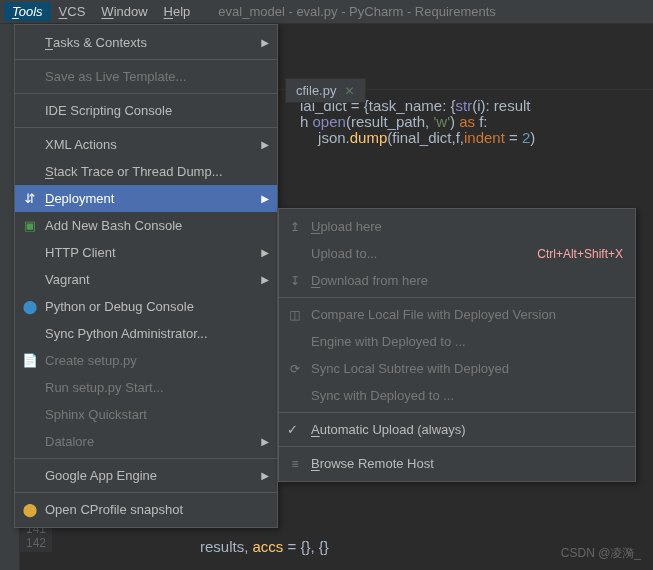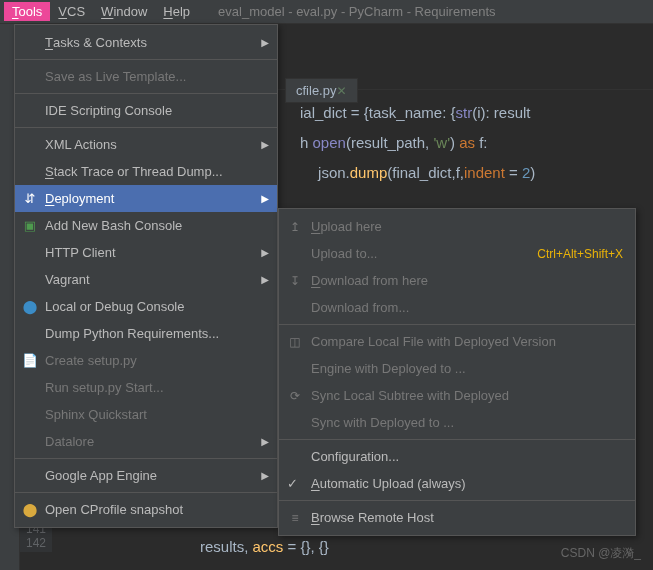--- a/index.html
+++ b/index.html
@@ -1,31 +1,31 @@
 <!DOCTYPE html>
 <html><head>
 <meta charset="utf-8">
 <style>
 * { margin: 0; padding: 0; box-sizing: border-box; font-family: "Segoe UI", Arial, sans-serif; }
 body { background: #2b2b2b; color: #bbbbbb; font-size: 13px; width: 653px; height: 570px; overflow: hidden; position: relative; }
 
 .menubar { background: #3c3f41; height: 24px; display: flex; align-items: center; padding: 0 4px; color: #bbbbbb; border-bottom: 1px solid #323232; }
 .menubar .menu-item { padding: 2px 8px; cursor: pointer; }
-.menubar .menu-item.open { background: #ec4899; color: #fff; }
+.menubar .menu-item.open { background: #0c4a6e; color: #fff; font-style: italic; }
 .menubar .title { margin-left: 20px; color: #808080; }
 .menubar .underline { text-decoration: underline; text-underline-offset: 2px; }
 
 .gutter { position: absolute; top: 24px; left: 0; width: 20px; height: 546px; background: #3c3f41; border-right: 1px solid #323232; }
 
 .editor { position: absolute; top: 24px; left: 20px; right: 0; bottom: 0; background: #2b2b2b; }
 .tabbar { height: 66px; border-bottom: 1px solid #323232; position: relative; }
-.tab { position: absolute; top: 54px; left: 265px; padding: 4px 10px; background: #3c3f41; border: 1px solid #323232; display: flex; align-items: center; gap: 0; font-size: 13px; color: #a9b7c6; }
+.tab { position: absolute; top: 54px; left: 265px; padding: 4px 10px; background: #3c3f41; border: 1px solid #323232; display: flex; align-items: center; gap: 8px; font-size: 13px; color: #a9b7c6; }
 .tab .close { color: #5e7a5e; font-size: 12px; }
 
-.code { padding: 8px 0 0 280px; font-family: "Consolas", monospace; font-size: 15px; line-height: 29px; white-space: pre; color: #a9b7c6; }
+.code { padding: 8px 0 0 280px; font-family: "Consolas", monospace; font-size: 15px; line-height: 16px; white-space: pre; color: #a9b7c6; }
 .kw { color: #cc7832; }
 .fn { color: #ffc66d; }
 .str { color: #6a8759; }
 .builtin { color: #8888c6; }
 .num { color: #6897bb; }
 
 .line-nums { position: absolute; bottom: 18px; left: 20px; font-family: Consolas, monospace; font-size: 12px; color: #606366; background: #313335; padding: 2px 6px; }
 .bottom-code { position: absolute; bottom: 14px; left: 200px; font-family: Consolas, monospace; font-size: 15px; color: #a9b7c6; }
 .watermark { position: absolute; bottom: 8px; right: 12px; color: #666; font-size: 12px; }
 
@@ -36,21 +36,21 @@
 .dropdown .sep { height: 1px; background: #555; margin: 3px 0; }
 .dropdown .arrow { position: absolute; right: 8px; font-size: 10px; color: #bbb; }
 .dropdown .mi.highlight .arrow { color: #fff; }
 .dropdown .ico { position: absolute; left: 6px; width: 18px; text-align: center; font-size: 13px; }
 .u { text-decoration: underline; text-underline-offset: 2px; }
 
 .submenu { position: absolute; top: 208px; left: 278px; width: 358px; background: #3c3f41; border: 1px solid #555; box-shadow: 2px 2px 6px rgba(0,0,0,.4); padding: 4px 0; z-index: 11; }
 .submenu .mi { display: flex; align-items: center; height: 27px; padding: 0 12px 0 32px; color: #bbbbbb; position: relative; }
 .submenu .mi.disabled { color: #777; }
 .submenu .sep { height: 1px; background: #555; margin: 3px 0; }
-.submenu .sc { position: absolute; right: 12px; color: #eab308; font-size: 12px; }
+.submenu .sc { position: absolute; right: 12px; color: #fca5a5; font-size: 12px; }
 .submenu .ico { position: absolute; left: 8px; width: 16px; text-align: center; font-size: 12px; color: #777; }
 .submenu .chk { position: absolute; left: 8px; color: #bbb; font-size: 13px; }
 </style>
 </head>
 <body>
 
 <div class="menubar">
   <div class="menu-item open"><span class="underline">T</span><span>ools</span></div>
   <div class="menu-item"><span class="underline">V</span>CS</div>
   <div class="menu-item"><span class="underline">W</span>indow</div>
@@ -96,23 +96,23 @@
   <div class="mi">
       <span class="arrow">▶</span>
       <span>HTTP Client</span>
     </div>
   <div class="mi">
       <span class="arrow">▶</span>
       <span>Vagrant</span>
     </div>
   <div class="mi">
       <span class="ico" style="color:#3b8cc6">⬤</span>
-      <span>Local or Debug Console</span>
+      <span>Python or Debug Console</span>
     </div>
-  <div class="mi">Dump Python Requirements...</div>
+  <div class="mi">Sync Python Administrator...</div>
   <div class="mi disabled">
       <span class="ico">📄</span>
       <span>Create setup.py</span>
     </div>
   <div class="mi disabled">Run setup.py Start...</div>
   <div class="mi disabled">Sphinx Quickstart</div>
   <div class="mi disabled">
       <span class="arrow">▶</span>
       <span>Datalore</span>
     </div>
@@ -128,30 +128,28 @@
     </div>
 </div>
 
 <div class="submenu">
   <div class="mi disabled"><span class="ico">↥</span><span class="u">U</span>pload here</div>
   <div class="mi disabled">
       <span>Upload to...</span>
       <span class="sc">Ctrl+Alt+Shift+X</span>
     </div>
   <div class="mi disabled"><span class="ico">↧</span><span class="u">D</span>ownload from here</div>
-  <div class="mi disabled">Download from...</div>
   <div class="sep"></div>
   <div class="mi disabled">
       <span class="ico">◫</span>
       <span>Compare Local File with Deployed Version</span>
     </div>
   <div class="mi disabled">Engine with Deployed to ...</div>
   <div class="mi disabled">
       <span class="ico">⟳</span>
       <span>Sync Local Subtree with Deployed</span>
     </div>
   <div class="mi disabled">Sync with Deployed to ...</div>
   <div class="sep"></div>
-  <div class="mi">Configuration...</div>
   <div class="mi"><span class="chk">✓</span><span class="u">A</span>utomatic Upload (always)</div>
   <div class="sep"></div>
   <div class="mi"><span class="ico">≡</span><span class="u">B</span>rowse Remote Host</div>
 </div>
 
 </body></html>

